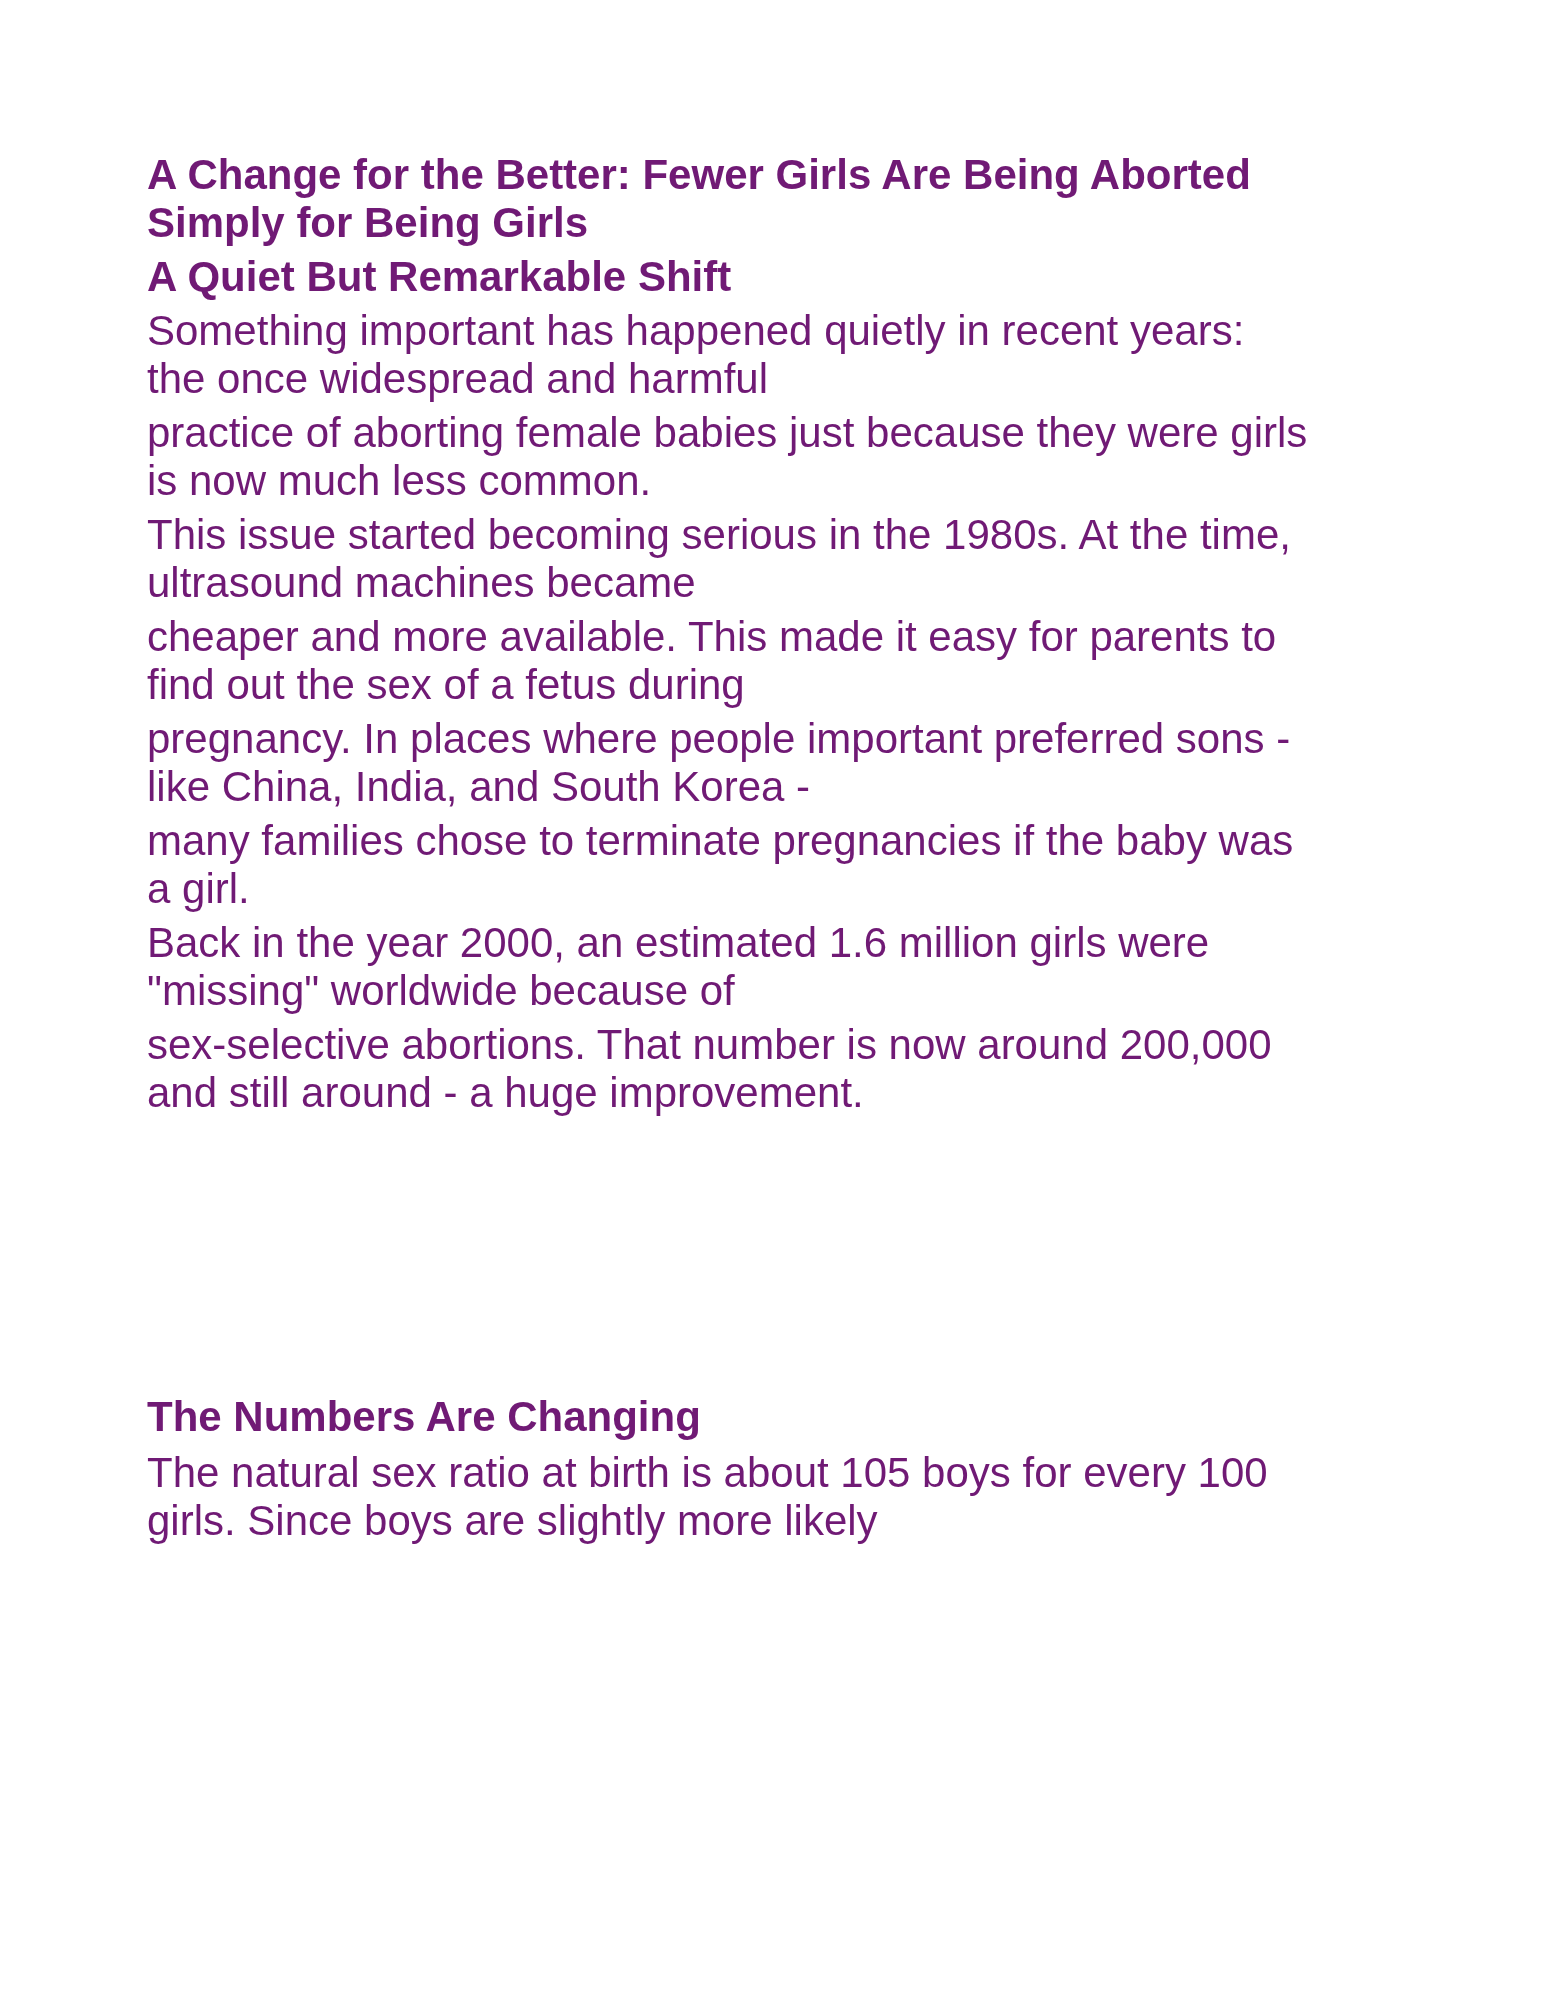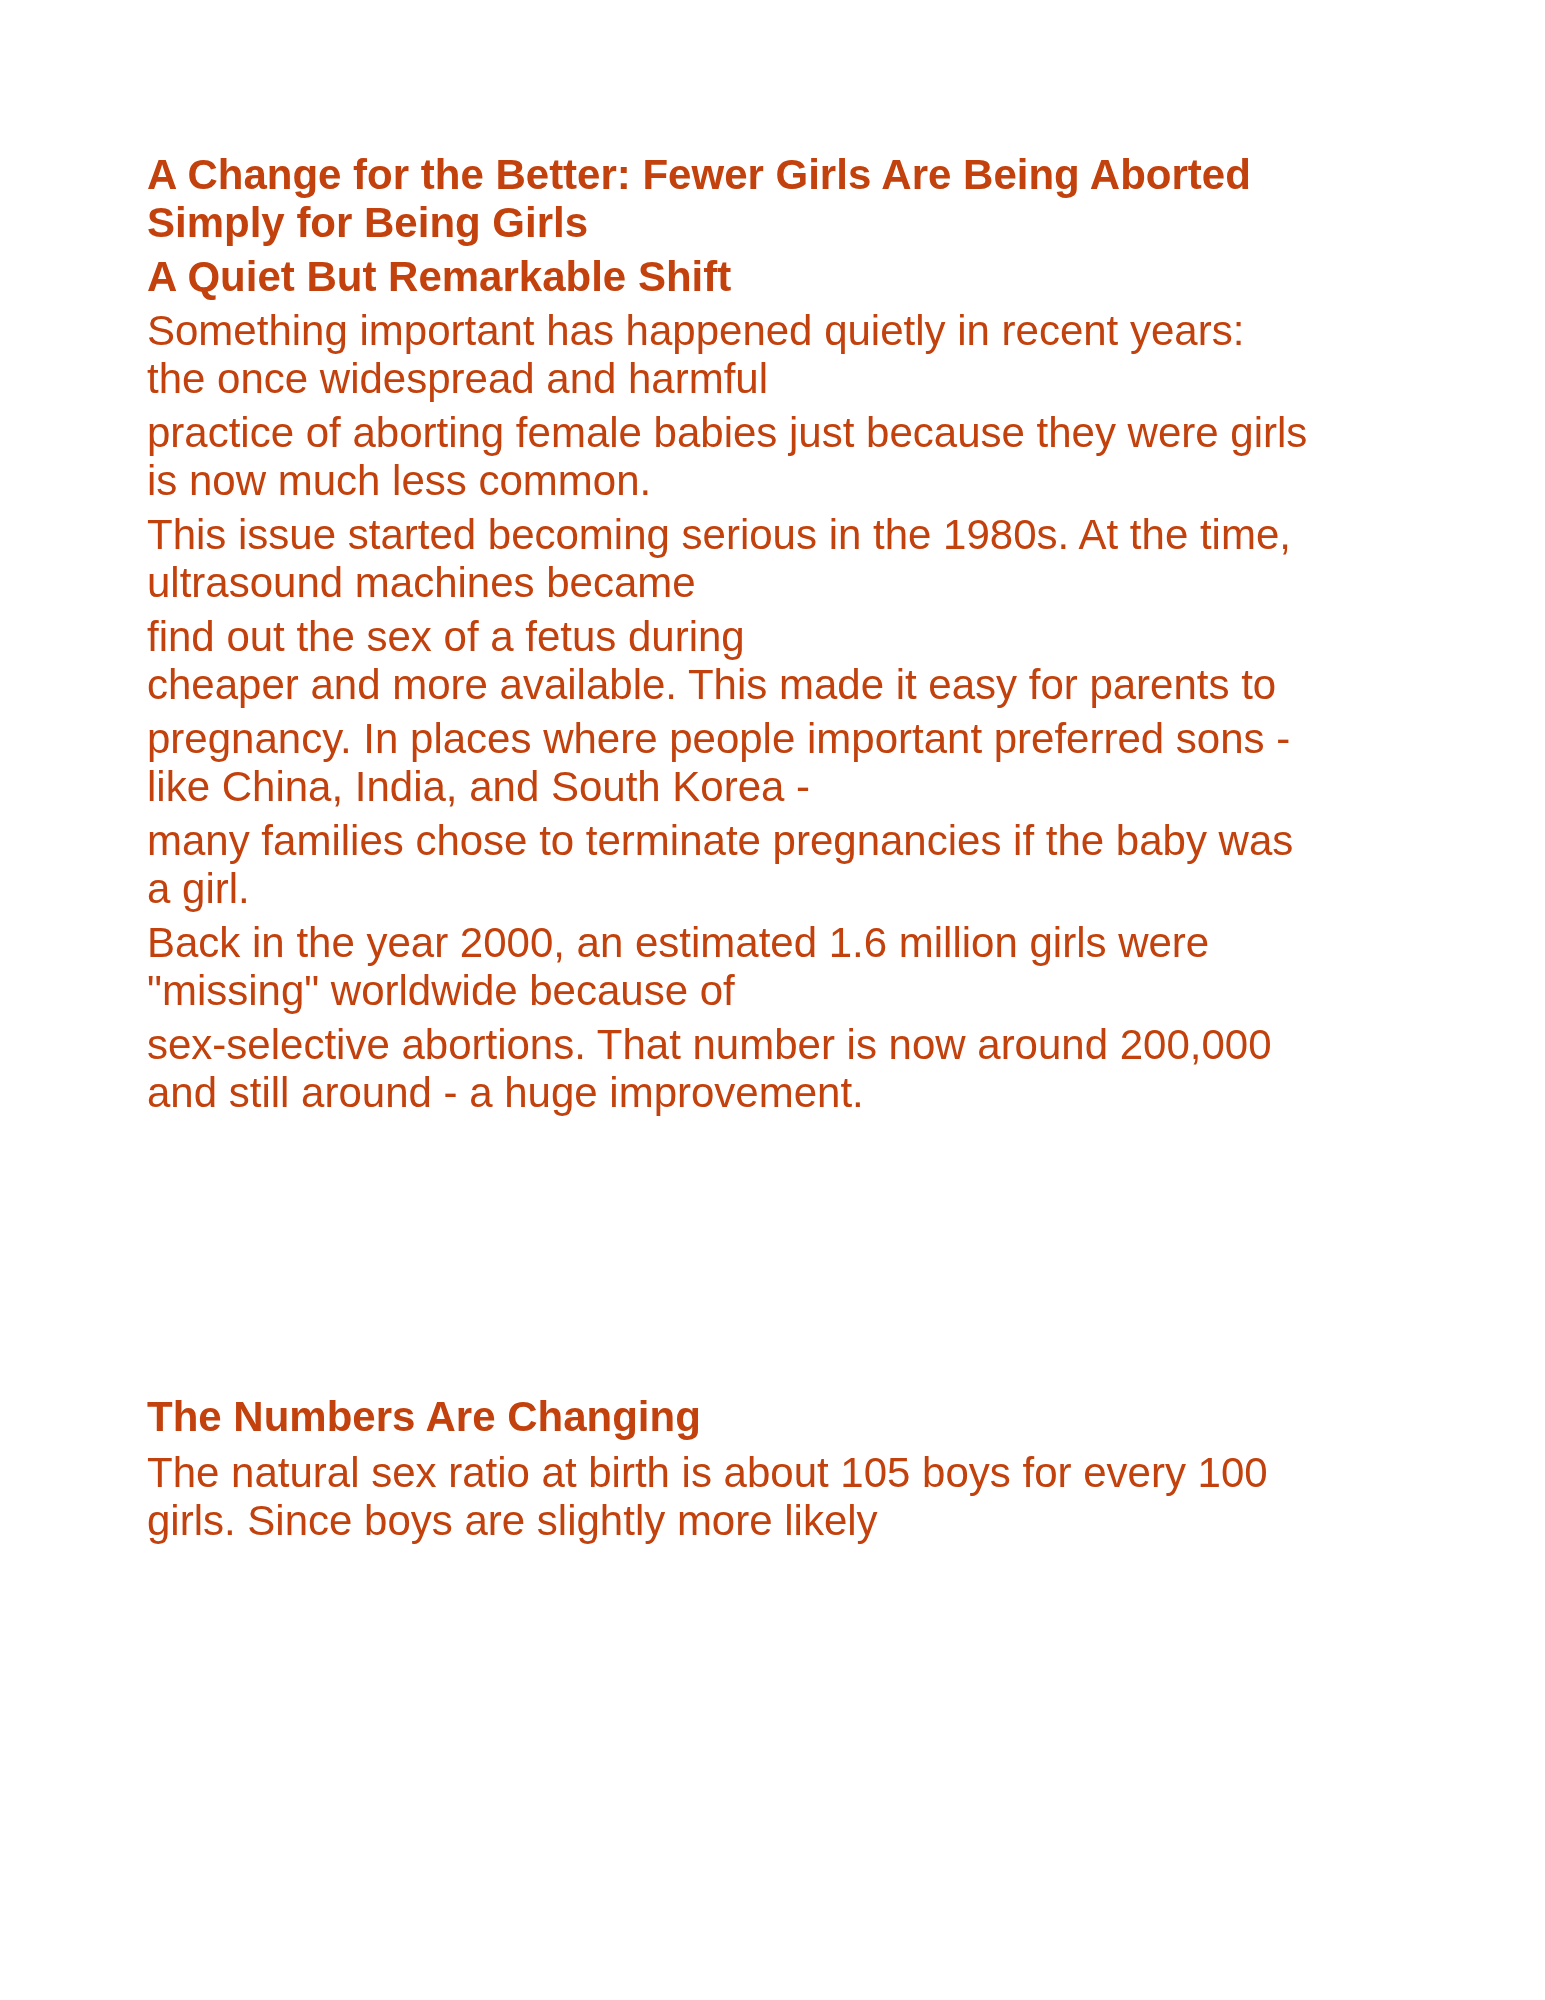--- a/index.html
+++ b/index.html
@@ -5,21 +5,21 @@
   html, body { margin: 0; padding: 0; background: #ffffff; }
   .page {
     position: relative;
     width: 1418px;
     height: 2000px;
     background: #ffffff;
     overflow: hidden;
     font-family: "Liberation Sans", sans-serif;
     font-size: 42px;
     line-height: 48px;
-    color: #c2410c;
+    color: #701a75;
   }
   .content {
     position: absolute;
     left: 147px;
     top: 151px;
     width: 1340px;
   }
   .chunk { margin: 0 0 6px 0; }
   .heading { font-weight: bold; }
   .section2-heading { margin-top: 276px; margin-bottom: 8px; }
@@ -42,22 +42,22 @@
         </div>
         <div class="chunk">
           <div class="line">practice of aborting female babies just because they were girls</div>
           <div class="line">is now much less common.</div>
         </div>
         <div class="chunk">
           <div class="line">This issue started becoming serious in the 1980s. At the time,</div>
           <div class="line">ultrasound machines became</div>
         </div>
         <div class="chunk">
+          <div class="line">cheaper and more available. This made it easy for parents to</div>
           <div class="line">find out the sex of a fetus during</div>
-          <div class="line">cheaper and more available. This made it easy for parents to</div>
         </div>
         <div class="chunk">
           <div class="line">pregnancy. In places where people important preferred sons -</div>
           <div class="line">like China, India, and South Korea -</div>
         </div>
         <div class="chunk">
           <div class="line">many families chose to terminate pregnancies if the baby was</div>
           <div class="line">a girl.</div>
         </div>
         <div class="chunk">

